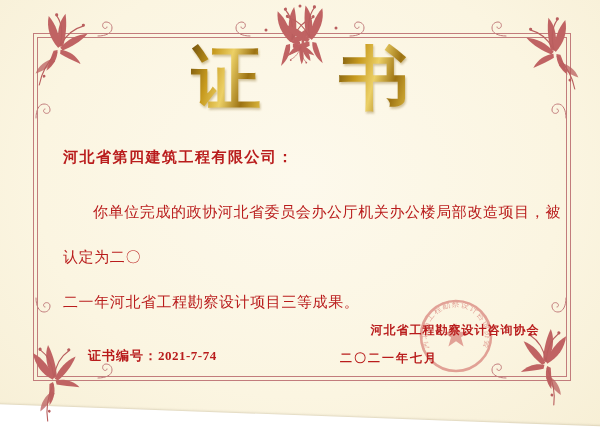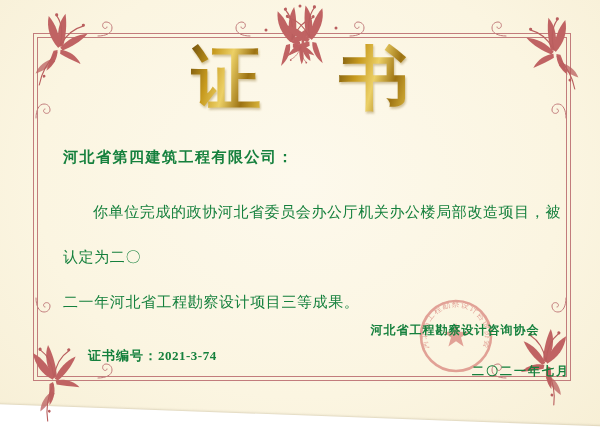--- a/index.html
+++ b/index.html
@@ -38,37 +38,37 @@
     display:flex;justify-content:center;column-gap:78px;
     font-size:70px;line-height:1;font-weight:bold;
     letter-spacing:0;
   }
   .title-char{
     background:linear-gradient(105deg,#7c5a0e 4%,#c79a1e 28%,#ecd066 50%,#9c7212 74%,#d8b33a 96%);
     -webkit-background-clip:text;background-clip:text;
     color:transparent;-webkit-text-fill-color:transparent;
     filter:drop-shadow(1px 2px 1px rgba(130,95,15,.35));
   }
-  .txt{color:#15803d;}
+  .txt{color:#b91c1c;}
   .recipient{
     position:absolute;left:63px;top:148px;
     font-size:15px;letter-spacing:1.5px;font-weight:bold;
   }
   .body-text{
     position:absolute;left:63px;top:190px;width:500px;
     font-size:15px;line-height:45px;letter-spacing:0.6px;
   }
   .body-line1{text-indent:30px;}
   .issuer{
     position:absolute;left:340px;top:322px;width:230px;
     text-align:center;font-size:12px;letter-spacing:1px;font-weight:bold;
   }
   .issue-date{
     position:absolute;left:340px;top:350px;width:230px;
-    text-align:right;font-size:12px;letter-spacing:2px;font-weight:bold;margin-top:13px;
+    text-align:left;font-size:12px;letter-spacing:2px;font-weight:bold;
   }
   .cert-no{
     position:absolute;left:88px;top:347px;
     font-size:13px;letter-spacing:1px;font-weight:bold;
   }
   .cert-no .num{font-family:"Liberation Serif",serif;letter-spacing:.5px;}
 </style>
 </head>
 <body>
 
@@ -160,18 +160,18 @@
     <div class="body-text txt">
       <div class="body-line1">你单位完成的政协河北省委员会办公厅机关办公楼局部改造项目，被认定为二〇</div>
       <div class="body-line2">二一年河北省工程勘察设计项目三等成果。</div>
     </div>
 
     <div class="issuer txt">河北省工程勘察设计咨询协会</div>
 
     <div class="issue-date txt">二〇二一年七月</div>
 
     <div class="cert-no txt">
-      <span>证书编号：</span><span class="num">2021-3-74</span>
+      <span>证书编号：</span><span class="num">2021-7-74</span>
     </div>
   </div>
 
   <div class="scan-edge"></div>
 </div>
 
 </body></html>

